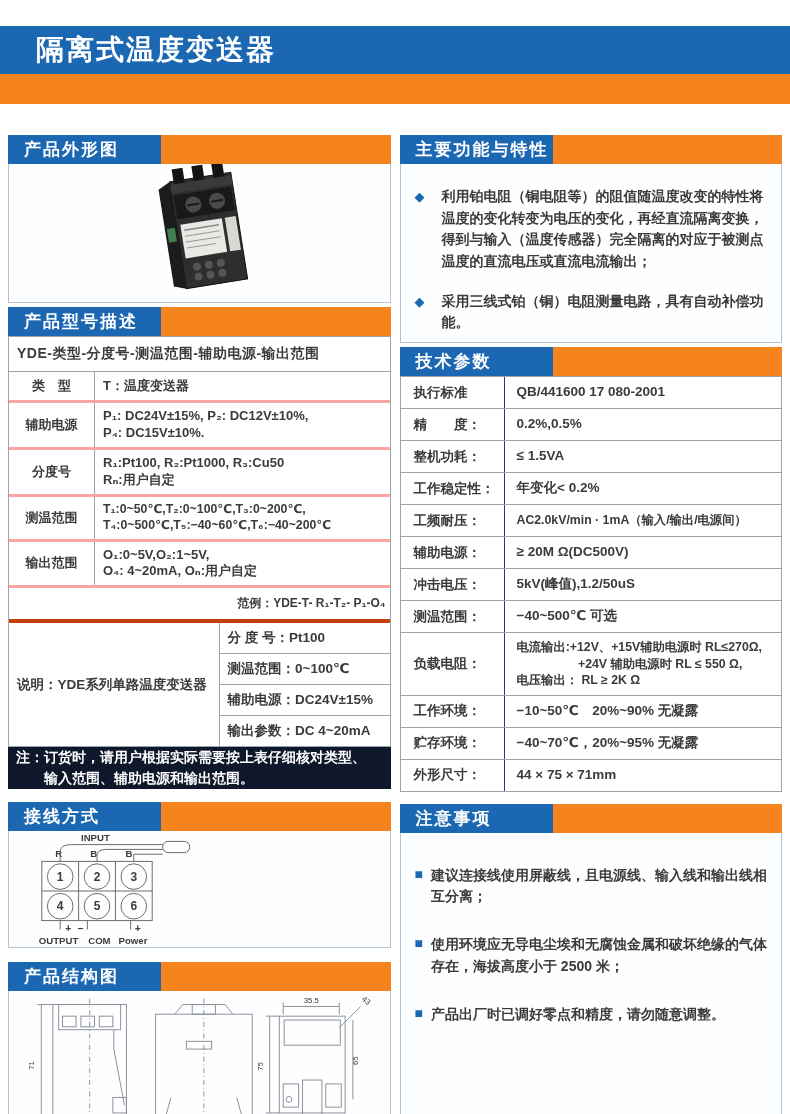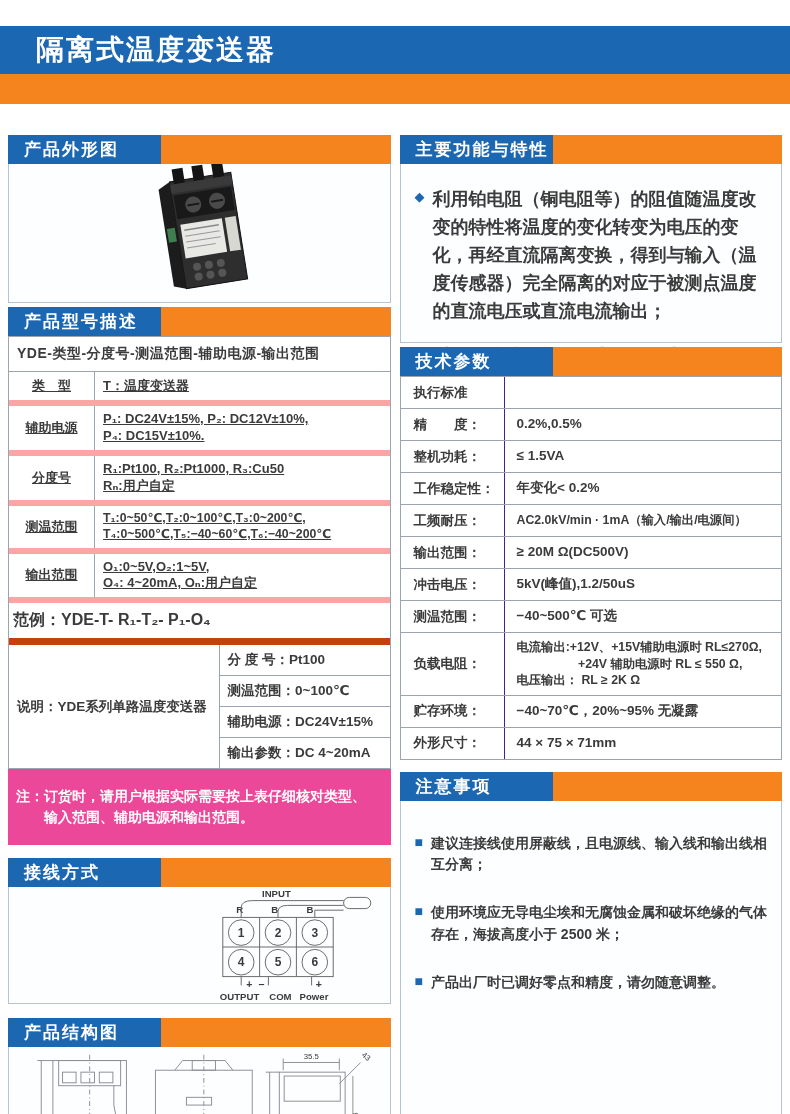--- a/index.html
+++ b/index.html
@@ -19,40 +19,40 @@
                padding-left:16px; width:40%; letter-spacing:2px; white-space:nowrap; }
   .panel { background:#fdfeff; border:1px solid #b5c3d4; border-top:none; }
 
   
   .photo-panel { height:148px; display:flex; align-items:center; justify-content:center; }
   .gap4 { height:4px; flex:0 0 auto; } .gap13 { height:13px; flex:0 0 auto; } .gap14 { height:14px; flex:0 0 auto; }
   .gap4r { height:4px; flex:0 0 auto; } .gap12r { height:12px; flex:0 0 auto; }
 
   .model-table { border:1px solid #9aa5b0; border-bottom:none; background:#fff; font-weight:bold; font-size:13px; }
   .formula-row { padding:8px 8px; border-bottom:1px solid #9aa5b0; font-size:14px; letter-spacing:0.5px; }
-  .m-row { display:flex; border-bottom:6px solid #fca5a5;text-decoration:underline; }
+  .m-row { display:flex; border-bottom:3px solid #fca5a5; }
   .m-label { width:86px; flex:0 0 86px; border-right:1px solid #9aa5b0; display:flex; align-items:center;
              justify-content:center; text-align:center; padding:5px 2px; }
   .m-value { flex:1; padding:5px 8px; white-space:pre-line; display:flex; align-items:center; line-height:1.3; }
-  .example-row { text-align:left; padding:7px 4px; border-bottom:7px solid #c2410c; font-size:16px; }
+  .example-row { text-align:right; padding:7px 4px; border-bottom:4px solid #c2410c; font-size:12px; }
   .desc-row { display:flex; border-bottom:1px solid #9aa5b0; }
   .desc-label { flex:1; border-right:1px solid #9aa5b0; display:flex; align-items:center; padding:4px 8px; font-size:13.5px; }
   .desc-subs { width:170px; flex:0 0 170px; display:flex; flex-direction:column; }
   .desc-sub { padding:6px 8px; display:flex; align-items:center; font-size:13.5px; flex:1; }
   .desc-sub + .desc-sub { border-top:1px solid #9aa5b0; }
-  .note-bar { background:#ec4899; color:#fff; font-weight:bold; font-size:14px; line-height:1.5;
-              padding:17px 8px; white-space:pre-line; }
-  .wiring-panel { height:124px; display:flex; align-items:center; justify-content:flex-end; }
+  .note-bar { background:#0f172a; color:#fff; font-weight:bold; font-size:14px; line-height:1.5;
+              padding:0 8px; white-space:pre-line; }
+  .wiring-panel { height:124px; display:flex; align-items:center; justify-content:flex-start; }
   .structure-panel { flex:1; display:flex; align-items:center; justify-content:center; }
 
   
   .features-panel { height:179px; padding:22px 12px 0 12px; }
   .feature-item { display:flex; margin-bottom:18px; }
   .feature-bullet { color:#1b67b2; font-size:13px; margin:3px 8px 0 2px; flex:0 0 auto; }
-  .feature-text { font-weight:bold; font-size:18px; line-height:1.55; }
+  .feature-text { font-weight:bold; font-size:14px; line-height:1.55;margin-left:9px; }
 
   .params-table { border:1px solid #9aa5b0; border-bottom:none; background:#fff; font-weight:bold; font-size:13.5px; }
   .p-row { display:flex; border-bottom:1px solid #9aa5b0; min-height:32px; }
   .p-label { width:104px; flex:0 0 104px; border-right:1px solid #4c1d95; display:flex; align-items:center;
              padding:6px 2px 6px 13px; white-space:nowrap; }
   .p-value { flex:1; padding:6px 4px 6px 12px; white-space:pre-line; display:flex; align-items:center; line-height:1.35; }
   .p-small { font-size:12.3px; }
 
   .notes-panel { flex:1; padding:32px 12px 0 12px; }
   .note-item { display:flex; margin-bottom:26px; }
@@ -271,56 +271,61 @@
     </div>
 
     <div class="gap4r"></div>
 
     <div class="sec-header">
       <span class="sec-title">技术参数</span>
     </div>
     <div class="params-table">
       <div class="p-row">
         <div class="p-label">执行标准</div>
+        <div class="p-value">QB/441600 17 080-2001</div>
       </div>
       <div class="p-row">
         <div class="p-label">精　　度：</div>
         <div class="p-value">0.2%,0.5%</div>
       </div>
       <div class="p-row">
         <div class="p-label">整机功耗：</div>
         <div class="p-value">≤ 1.5VA</div>
       </div>
       <div class="p-row">
         <div class="p-label">工作稳定性：</div>
         <div class="p-value">年变化&lt; 0.2%</div>
       </div>
       <div class="p-row">
         <div class="p-label">工频耐压：</div>
         <div class="p-value p-small">AC2.0kV/min · 1mA（输入/输出/电源间）</div>
       </div>
       <div class="p-row">
-        <div class="p-label">输出范围：</div>
+        <div class="p-label">辅助电源：</div>
         <div class="p-value">≥ 20M Ω(DC500V)</div>
       </div>
       <div class="p-row">
         <div class="p-label">冲击电压：</div>
         <div class="p-value">5kV(峰值),1.2/50uS</div>
       </div>
       <div class="p-row">
         <div class="p-label">测温范围：</div>
         <div class="p-value">−40~500℃ 可选</div>
       </div>
       <div class="p-row">
         <div class="p-label">负载电阻：</div>
         <div class="p-value p-small">电流输出:+12V、+15V辅助电源时 RL≤270Ω,
 　　　　　+24V 辅助电源时 RL ≤ 550 Ω,
 电压输出： RL ≥ 2K Ω</div>
       </div>
       <div class="p-row">
+        <div class="p-label">工作环境：</div>
+        <div class="p-value">−10~50℃　20%~90% 无凝露</div>
+      </div>
+      <div class="p-row">
         <div class="p-label">贮存环境：</div>
         <div class="p-value">−40~70℃，20%~95% 无凝露</div>
       </div>
       <div class="p-row">
         <div class="p-label">外形尺寸：</div>
         <div class="p-value">44 × 75 × 71mm</div>
       </div>
     </div>
 
     <div class="gap12r"></div>

